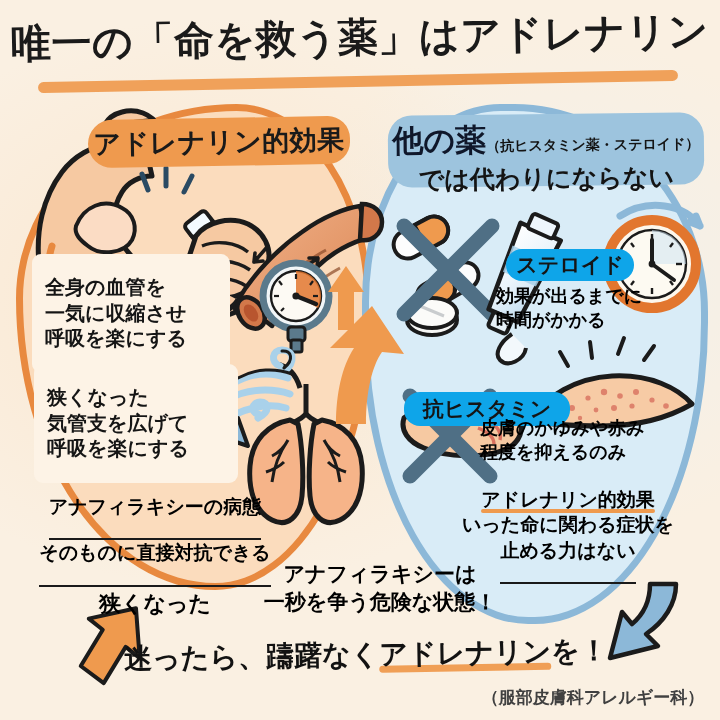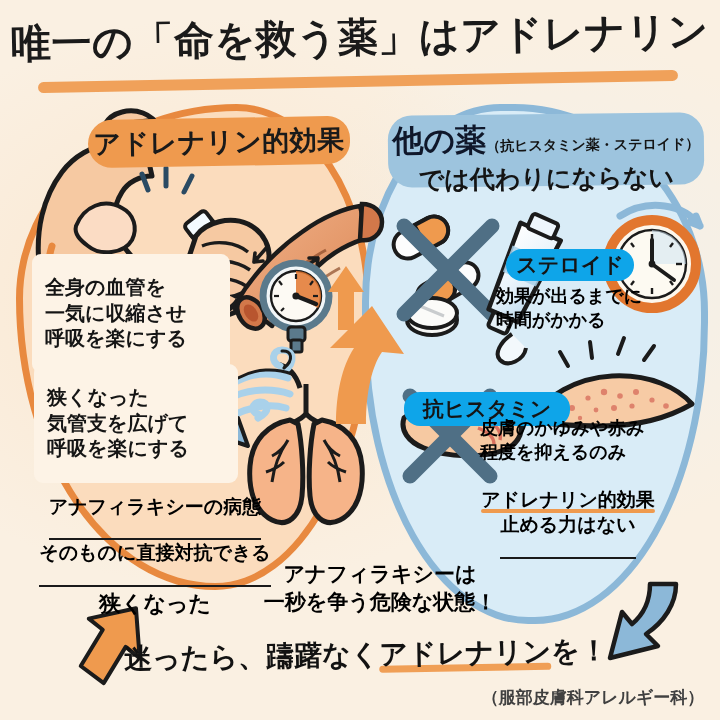--- a/index.html
+++ b/index.html
@@ -482,20 +482,21 @@
 
   <div id="text-antihist-note" class="plain-text">
     <div class="ptline">皮膚のかゆみや赤み</div>
     <div class="ptline">程度を抑えるのみ</div>
   </div>
 
   <div id="text-nopower" class="plain-text">
     <div class="ptline">
       <span class="u-orange">アドレナリン的効果</span>
     </div>
+    <div class="ptline">いった命に関わる症状を</div>
     <div class="ptline">
       <span class="u-black">止める力はない</span>
     </div>
   </div>
 
   <div id="text-urgent" class="plain-text">
     <div class="ptline">アナフィラキシーは</div>
     <div class="ptline">一秒を争う危険な状態！</div>
   </div>
 

